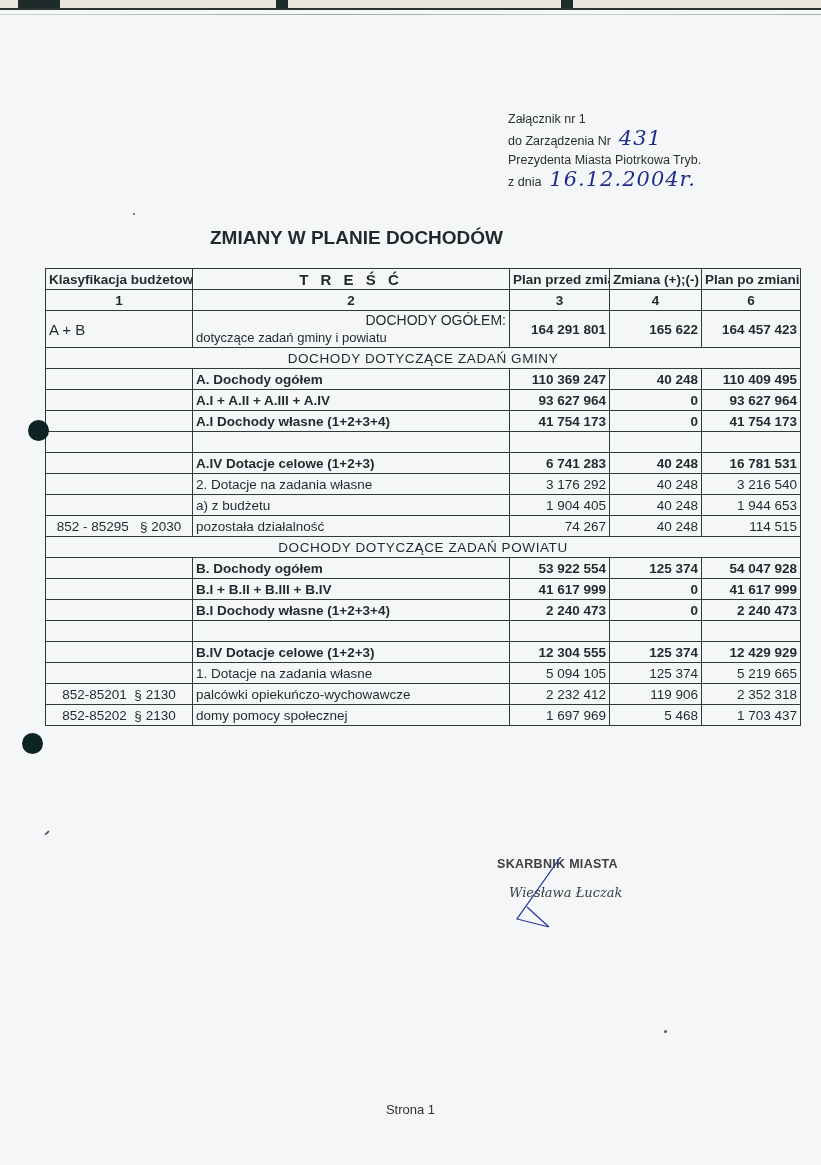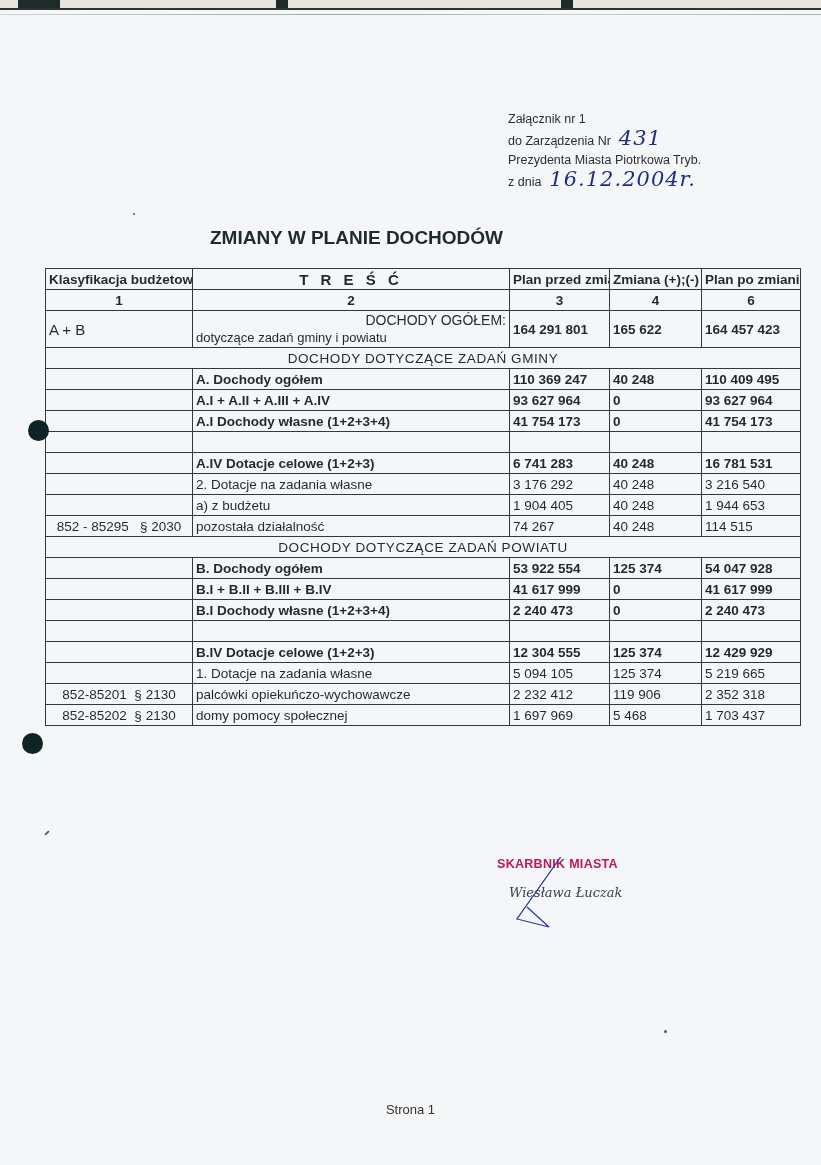--- a/index.html
+++ b/index.html
@@ -14,29 +14,29 @@
   table.main{position:absolute;left:45px;top:268px;border-collapse:collapse;width:751px;table-layout:fixed;}
   table.main td{border:1.5px solid #2f3a3a;padding:0 3px;font-size:13.5px;height:20px;overflow:hidden;white-space:nowrap;}
   td.c1{width:140px;}
   td.c2{width:310px;}
   td.c3{width:93px;}
   td.c4{width:85px;}
   td.c5{width:92px;}
   .hdr td{font-weight:bold;text-align:center;font-size:15px;height:50px;line-height:19px;white-space:normal;}
   .hdr td.tresc{letter-spacing:4px;font-size:15px;}
   .numrow td{font-weight:bold;text-align:center;font-size:11.5px;height:17px;}
-  .r{text-align:left;}
+  .r{text-align:right;}
   .b{font-weight:bold;}
   .section td{text-align:center;font-size:14px;height:28px;letter-spacing:0.6px;}
   .total td{height:42px;}
   .small{font-size:12px;}
   .smallnum{font-size:12px;}
   .dot{position:absolute;width:21px;height:21px;border-radius:50%;background:#0e2323;}
   .sign{position:absolute;left:497px;top:857px;}
-  .sign .role{font-weight:bold;font-size:12.5px;color:#be185d;letter-spacing:0.3px;}
+  .sign .role{font-weight:bold;font-size:12.5px;color:#404040;letter-spacing:0.3px;}
   .sign .name{font-family:"DejaVu Serif",serif;font-style:italic;font-size:13px;color:#3a3f42;margin-top:14px;margin-left:12px;}
   .sign svg{position:absolute;left:0;top:0;}
   .footer{position:absolute;left:0;width:821px;top:1102px;text-align:center;font-size:13px;color:#333;}
   .speck{position:absolute;background:#556;border-radius:50%;}
 </style>
 </head>
 <body>
 
 <div class="topstrip">
   <div class="blk" style="left:18px;width:42px;"></div>

